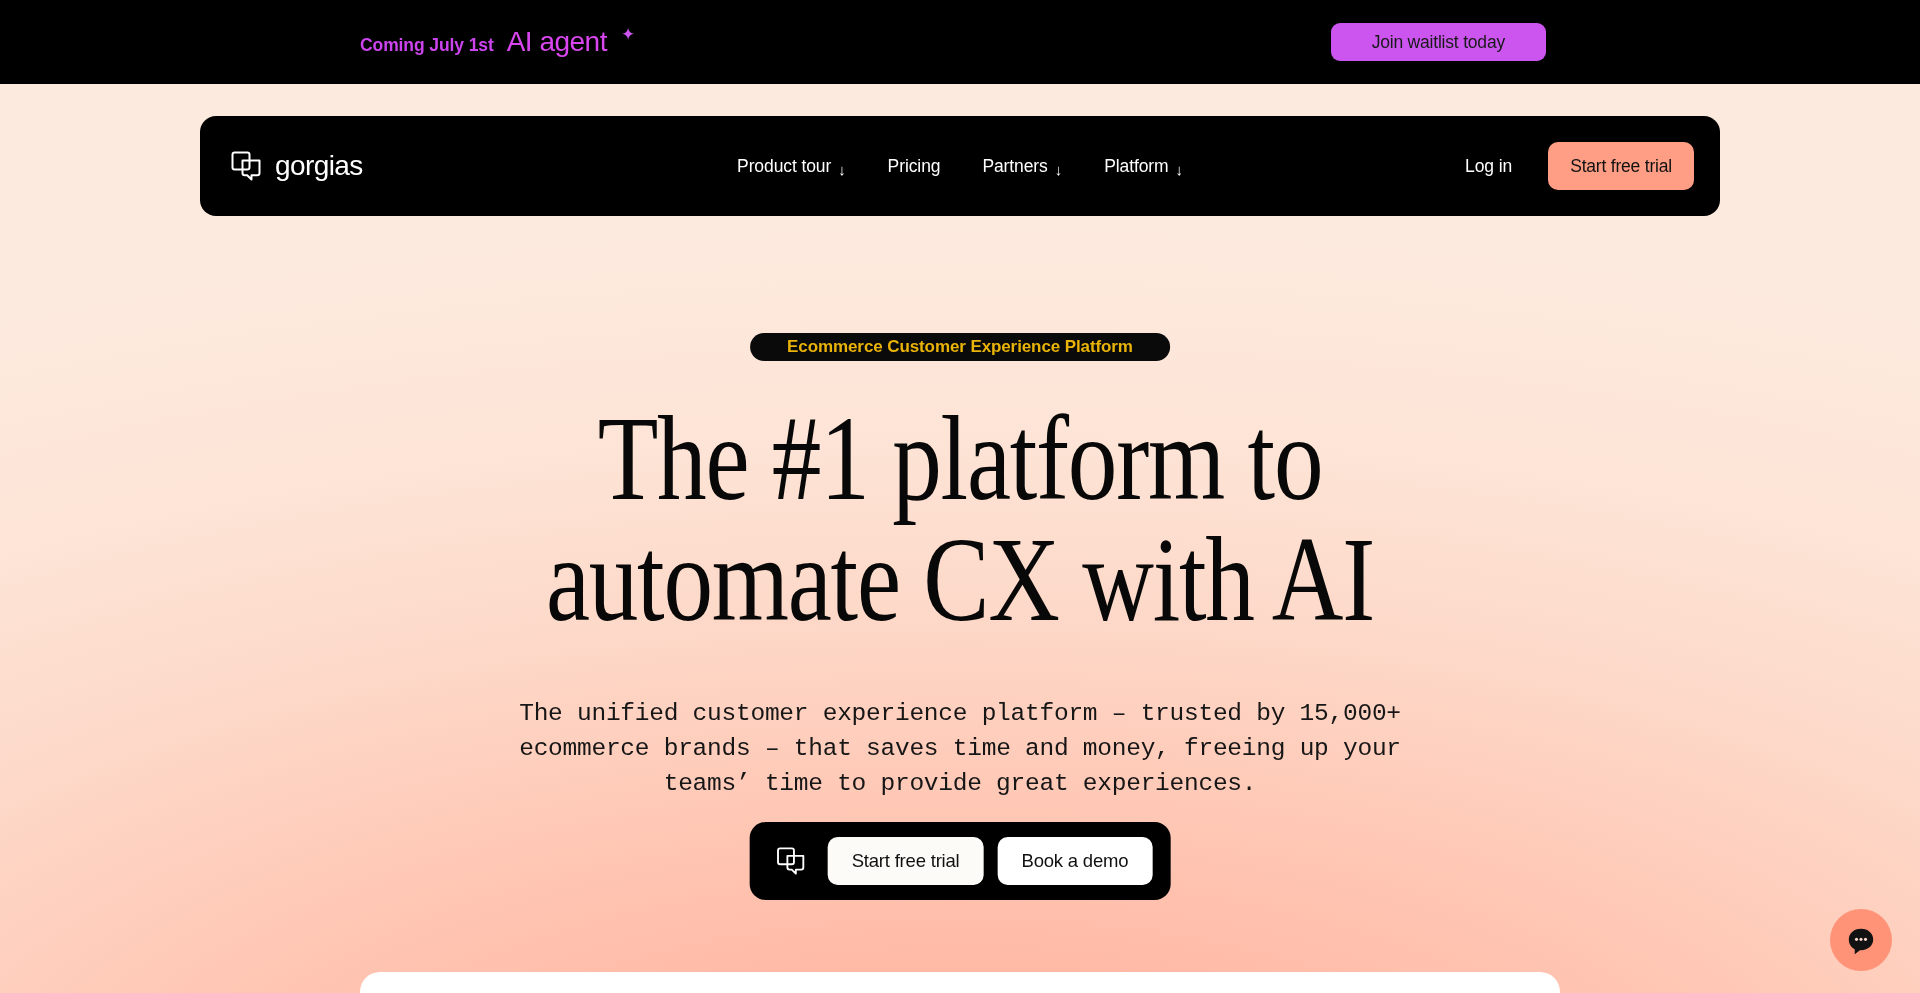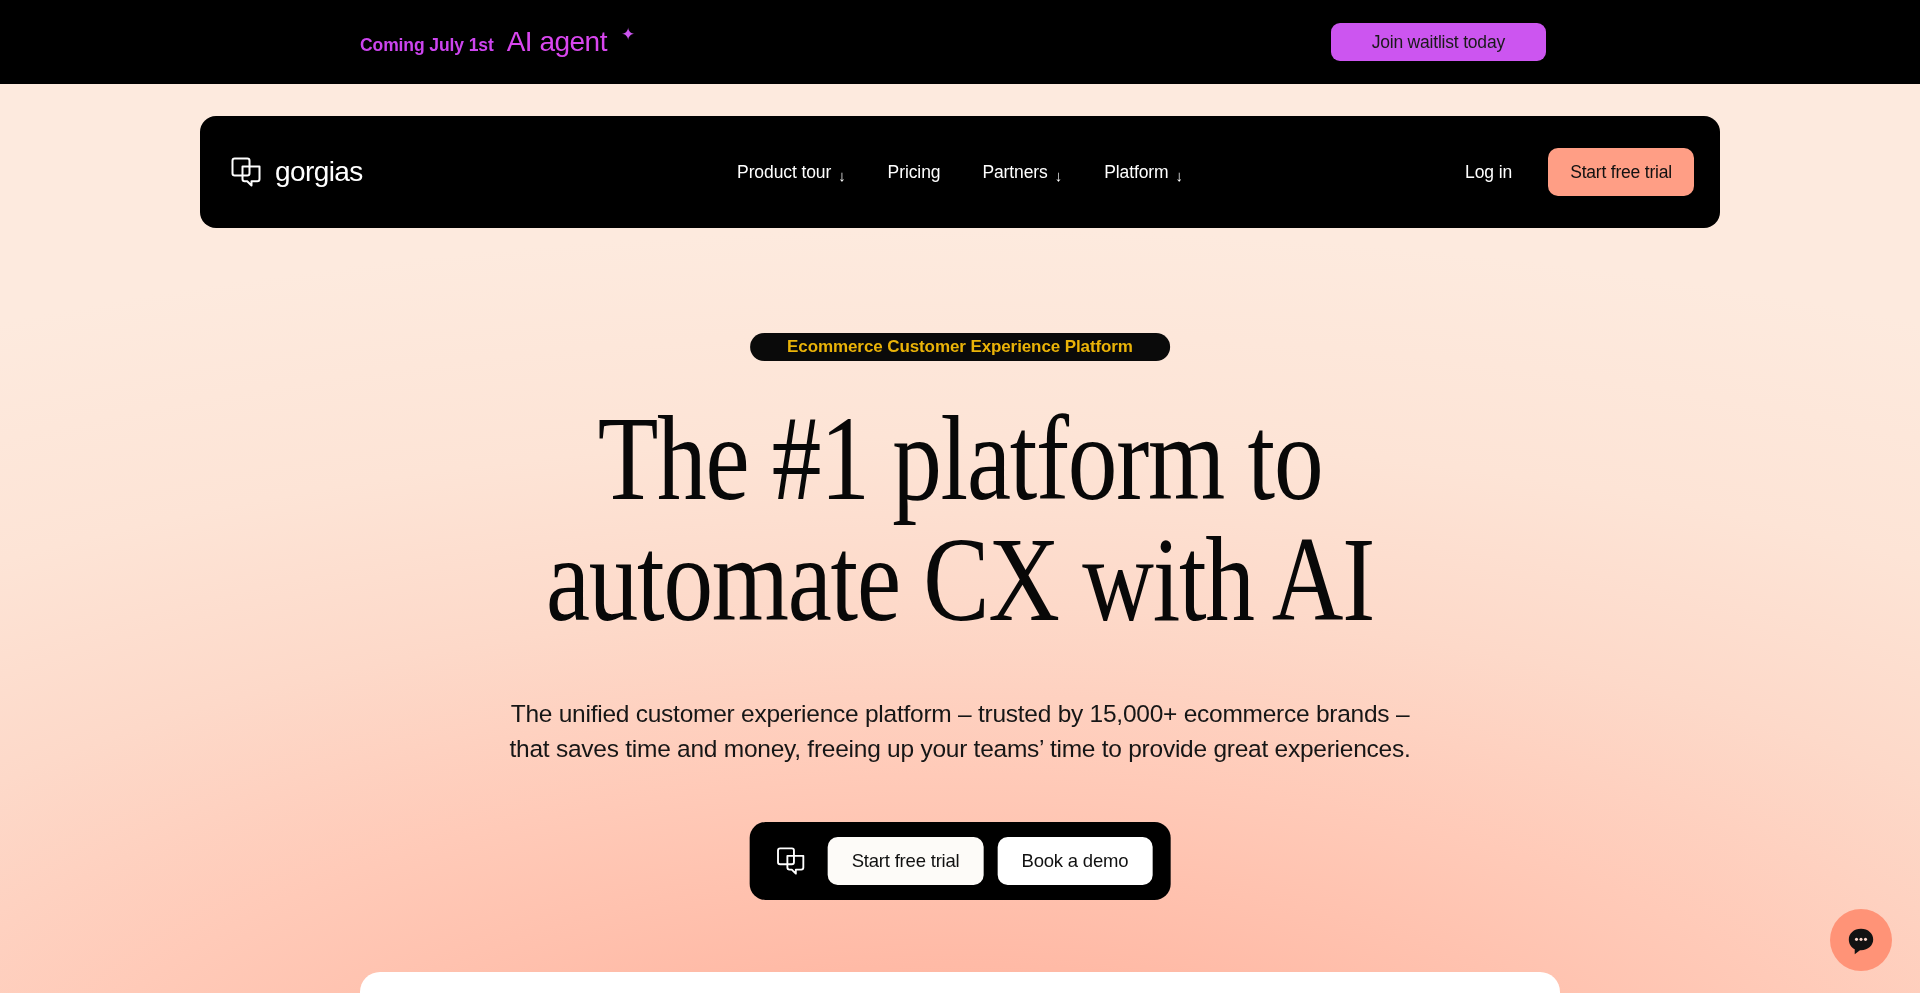--- a/index.html
+++ b/index.html
@@ -97,21 +97,21 @@
     cursor: pointer;
     white-space: nowrap;
   }
 
   
   .navbar {
     position: absolute;
     top: 116px;
     left: 200px;
     width: 1520px;
-    height: 112px;
+    height: 100px;
     background: #000000;
     border-radius: 16px;
     display: flex;
     align-items: center;
     z-index: 30;
   }
   .nav-logo {
     position: absolute;
     left: 30px;
     display: flex;
@@ -233,20 +233,21 @@
     position: absolute;
     top: 697px;
     left: 50%;
     transform: translateX(-50%);
     width: 940px;
     color: #161616;
     font-size: 24.5px;
     line-height: 1.42;
     font-weight: 400;
     letter-spacing: -0.25px;
+    font-family: Liberation Mono, monospace;
   }
 
   
   .cta-group {
     position: absolute;
     top: 822px;
     left: 50%;
     transform: translateX(-50%);
     background: #000000;
     border-radius: 16px;

